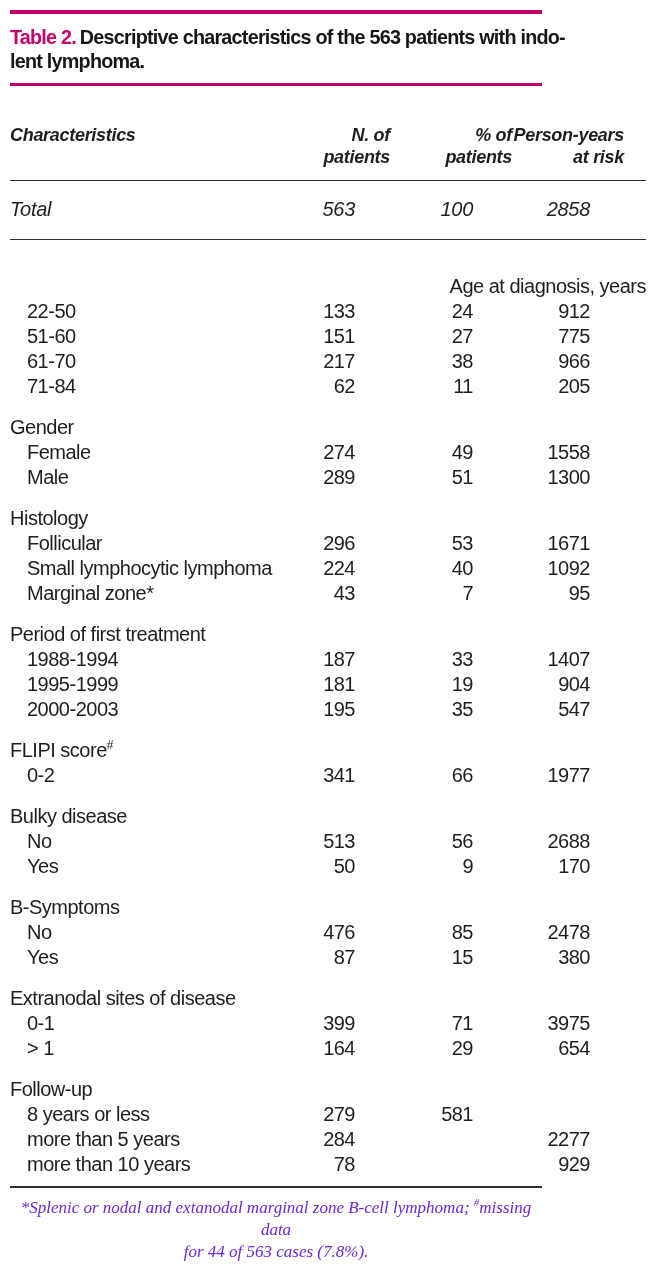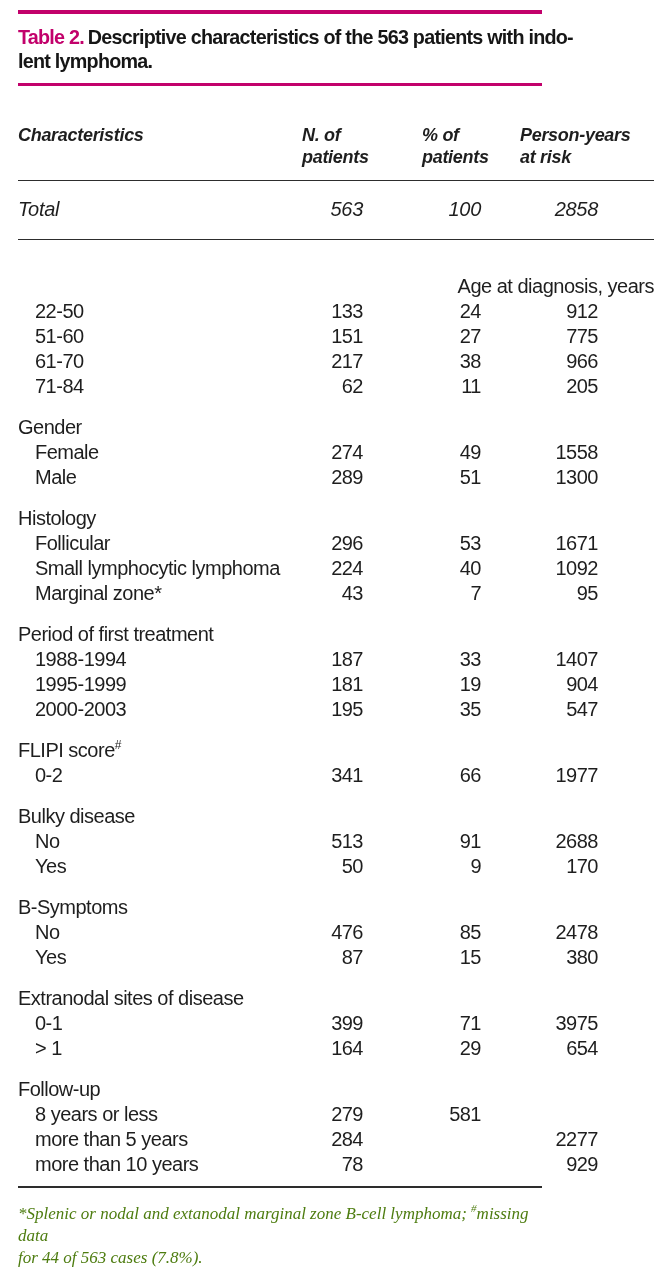--- a/index.html
+++ b/index.html
@@ -2,21 +2,21 @@
 <html><head>
 <meta charset="utf-8">
 <style>
   :root { --accent:#c2016b; --ink:#1e1e1e; --line:#2d2d2d; }
   * { margin:0; padding:0; box-sizing:border-box; }
   html,body { background:#ffffff; }
   body {
     width:672px; height:1280px; overflow:hidden;
     font-family:"Liberation Sans", sans-serif; color:var(--ink);
   }
-  .page { width:560px; height:1280px; padding:10px 18px 0 18px; }
+  .page { width:560px; height:1280px; padding:10px 18px 0 10px; }
 
   .rule-accent { width:100%; background:var(--accent); }
   .rule-top { height:4px; }
   .rule-caption { height:3px; }
 
   .caption {
     margin:11px 0 10px 0;
     font-size:21px; font-weight:bold; line-height:24px; letter-spacing:-0.8px;
     white-space:nowrap; transform:scaleX(0.94); transform-origin:left center;
     color:#161616;
@@ -25,21 +25,21 @@
 
   table.tbl { width:636px; border-collapse:collapse; table-layout:fixed; }
   col.c1{width:270px} col.c2{width:110px} col.c3{width:122px} col.c4{width:134px}
 
   thead th {
     font-weight:bold; font-style:italic; font-size:18px; line-height:22px;
     letter-spacing:-0.3px; vertical-align:top;
     padding:38px 0 12px 0; border-bottom:1.5px solid var(--line);
   }
   th.lbl-h { text-align:left; }
-  th.num-h { text-align:left; }
+  th.num-h { text-align:right; }
   th.h2 { padding-left:14px; }
   th.h3 { padding-left:24px; }
   th.h4 { padding-right:22px; }
 
   tr.total-row td {
     font-style:italic; font-size:20px; line-height:27px; letter-spacing:-0.3px;
     padding-top:15px; padding-bottom:16px;
     border-bottom:1.5px solid var(--line);
   }
 
@@ -51,23 +51,23 @@
   td.n3 { padding-right:39px; }
   td.n4 { padding-right:56px; }
 
   tr.group-row td { padding-top:16px; }
   tr.group-row.first td { padding-top:34px;text-align:right; }
 
   sup { font-size:12px; vertical-align:super; line-height:0; letter-spacing:0; }
 
   .rule-foot { width:100%; height:1.5px; background:var(--line); margin-top:9px; }
   .footnote {
-    margin-top:15px;
+    margin-top:9px;
     font-family:"Liberation Serif", serif; font-style:italic;
-    font-size:17px; line-height:22px; color:#4d7c0f;
+    font-size:17px; line-height:22px; color:#6d28d9;text-align:center;
   }
   .footnote sup { font-size:11px; }
 </style>
 </head>
 <body>
 
 <div class="page">
 
   <div class="rule-accent rule-top"></div>
 
@@ -198,21 +198,21 @@
         <td class="num n3">66</td>
         <td class="num n4">1977</td>
       </tr>
 
       <tr class="group-row">
         <td class="lbl grp" colspan="4"><span>Bulky disease</span><sup></sup></td>
       </tr>
       <tr class="data-row">
         <td class="lbl ind">No</td>
         <td class="num n2">513</td>
-        <td class="num n3">91</td>
+        <td class="num n3">56</td>
         <td class="num n4">2688</td>
       </tr>
       <tr class="data-row">
         <td class="lbl ind">Yes</td>
         <td class="num n2">50</td>
         <td class="num n3">9</td>
         <td class="num n4">170</td>
       </tr>
 
       <tr class="group-row">

